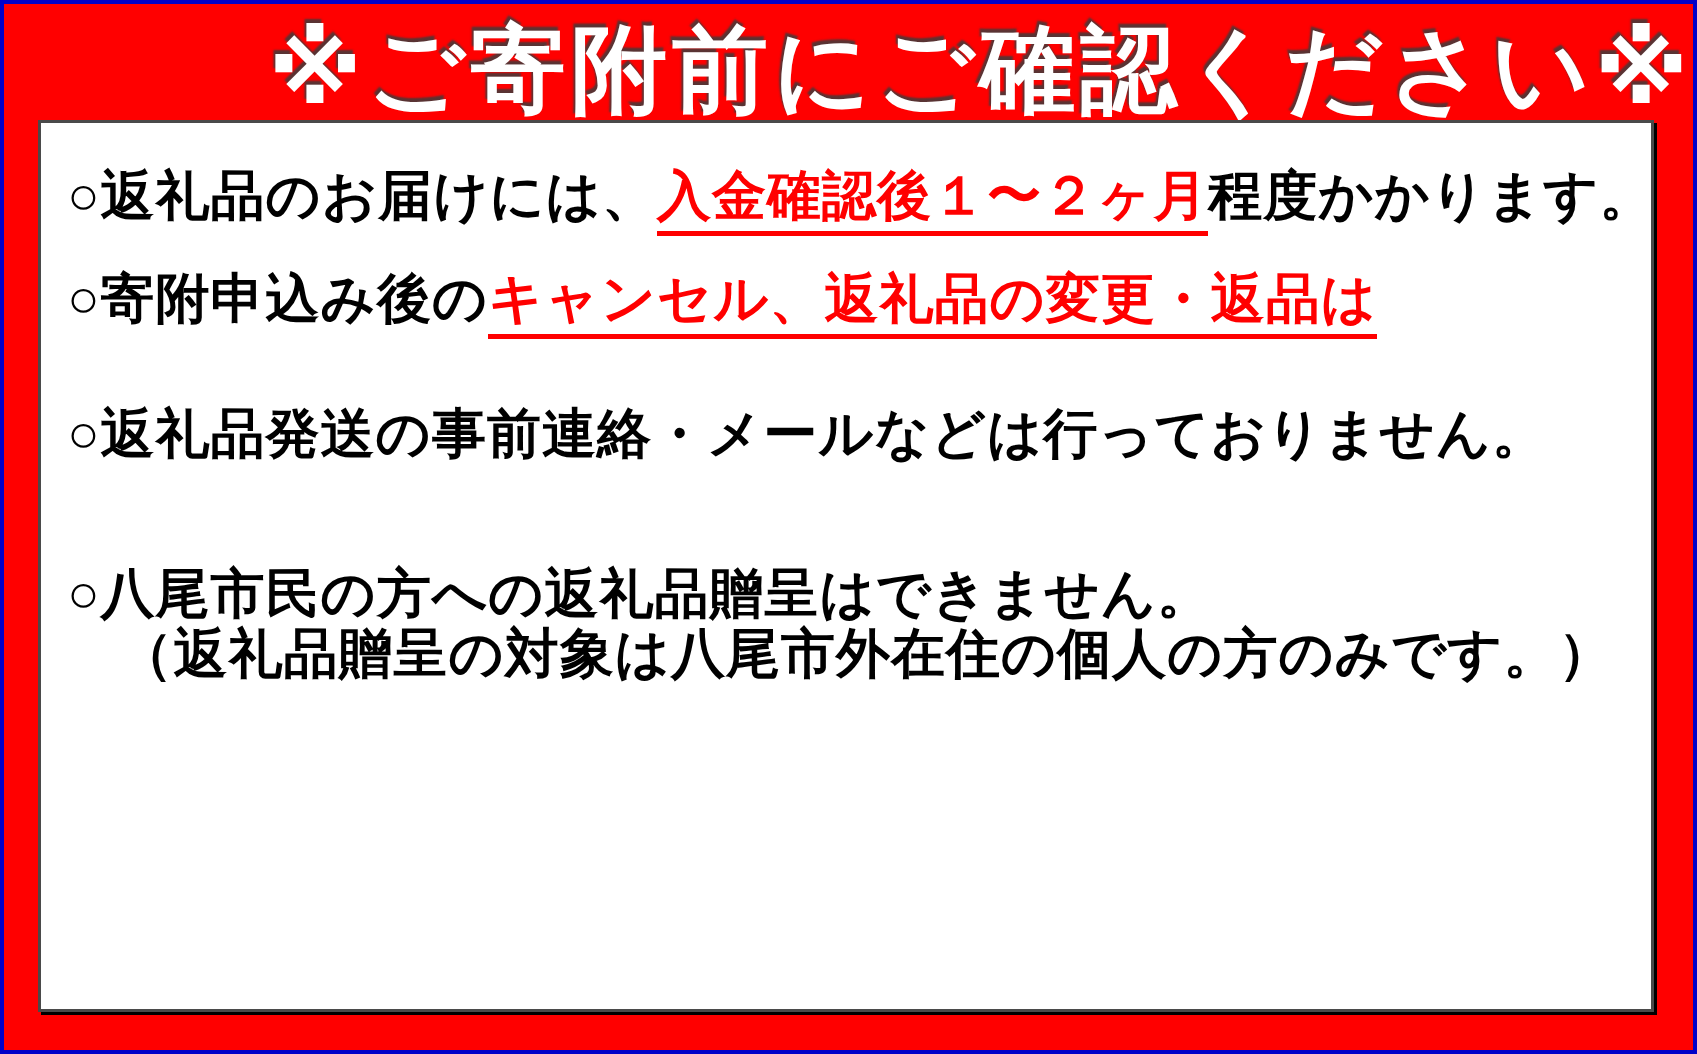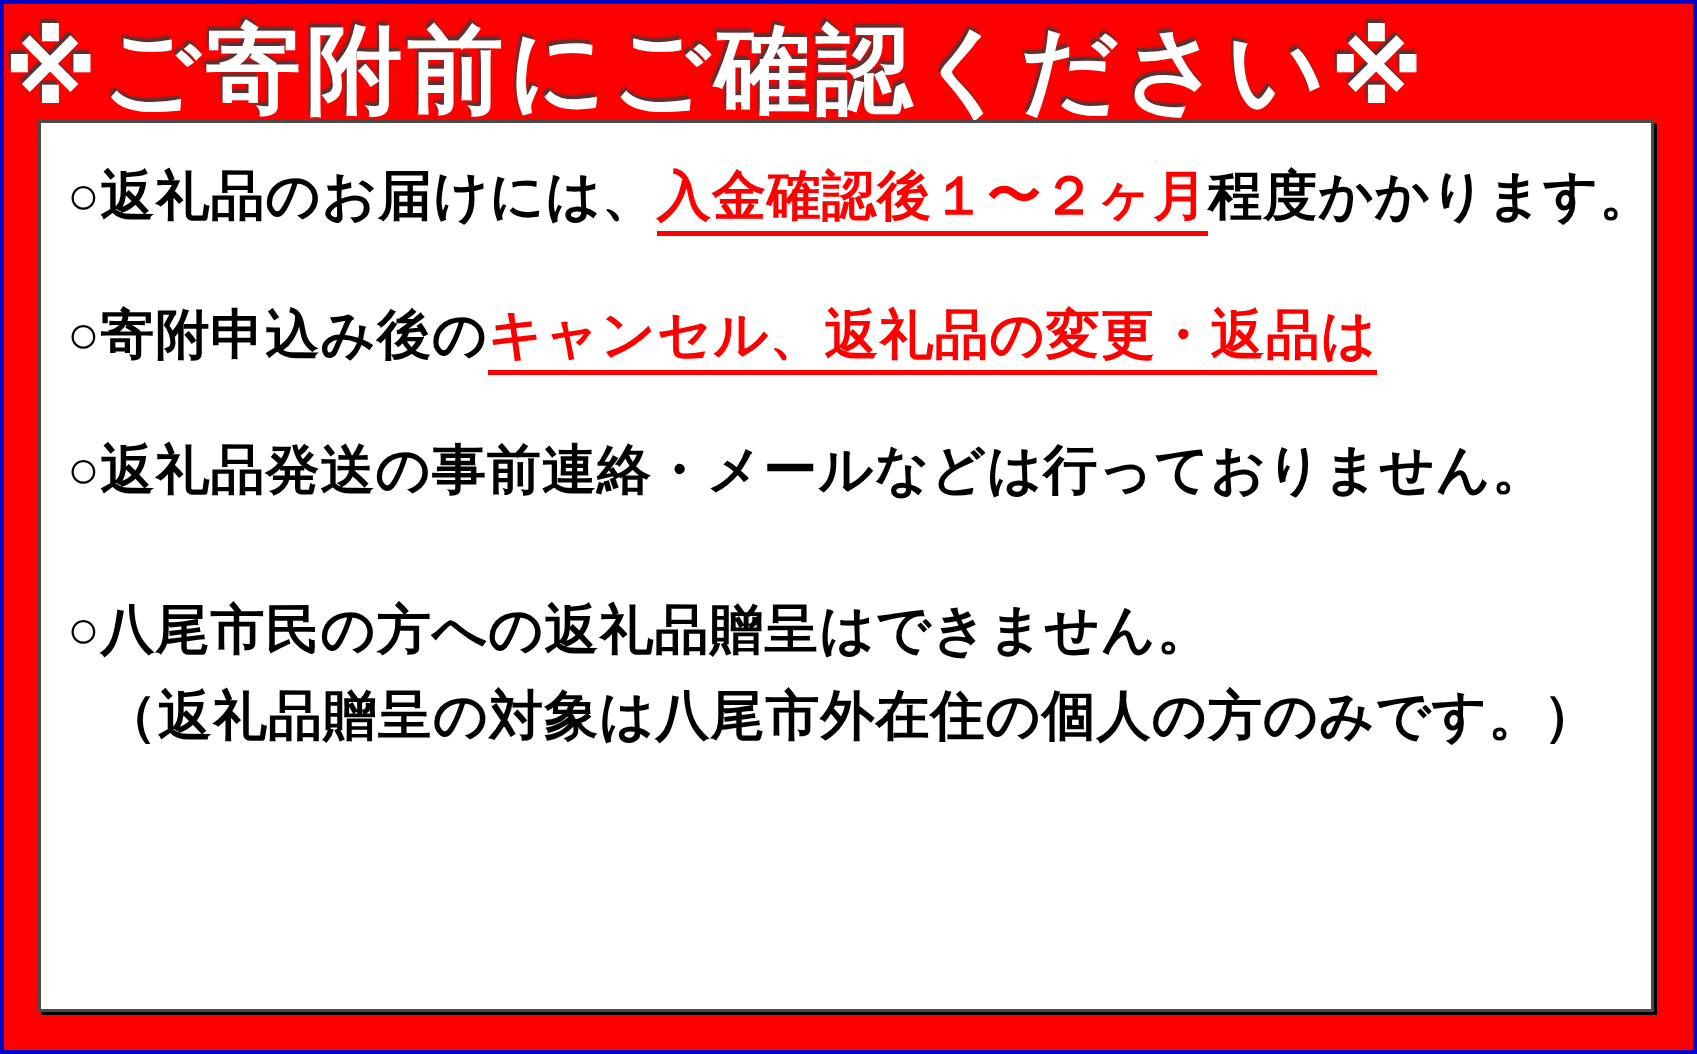--- a/index.html
+++ b/index.html
@@ -10,21 +10,21 @@
     border: 4px solid #0101C8;
     overflow: hidden;
     font-family: "Liberation Sans", "DejaVu Sans", sans-serif;
   }
   .header {
     position: absolute;
     top: 0; left: 0; right: 0;
     height: 132px;
     display: flex;
     align-items: center;
-    justify-content: flex-start;
+    justify-content: flex-end;
   }
   .header-title {
     font-size: 96px;
     font-weight: bold;
     color: #FFFFFF;
     letter-spacing: 5px;
     white-space: nowrap;
     text-shadow: -2px -4px 2px rgba(60,60,60,0.85);
     line-height: 1;
   }
@@ -47,26 +47,26 @@
     color: #000000;
     white-space: nowrap;
     letter-spacing: 1px;
   }
   .seg { display: inline; }
   .seg-red {
     color: #FF0000;
     border-bottom: 5px solid #FF0000;
     padding-bottom: 6px;
   }
-  .item-1 { margin-bottom: 79px; }
+  .item-1 { margin-bottom: 43px; }
   .item-2 { margin-bottom: 66px; }
   .item-3 { margin-bottom: 75px; }
   .item-3 .line-2 { margin-top: 30px; margin-left: 28px; }
   .item-4 { margin-bottom: 100px; }
-  .item-5 .line-2 { margin-top: 26px; margin-left: 36px; }
+  .item-5 .line-2 { margin-left: 36px; text-align: center; }
 </style>
 </head>
 <body>
 
 <div class="header">
   <div class="header-title">※ご寄附前にご確認ください※</div>
 </div>
 
 <div class="notice-box">
 

